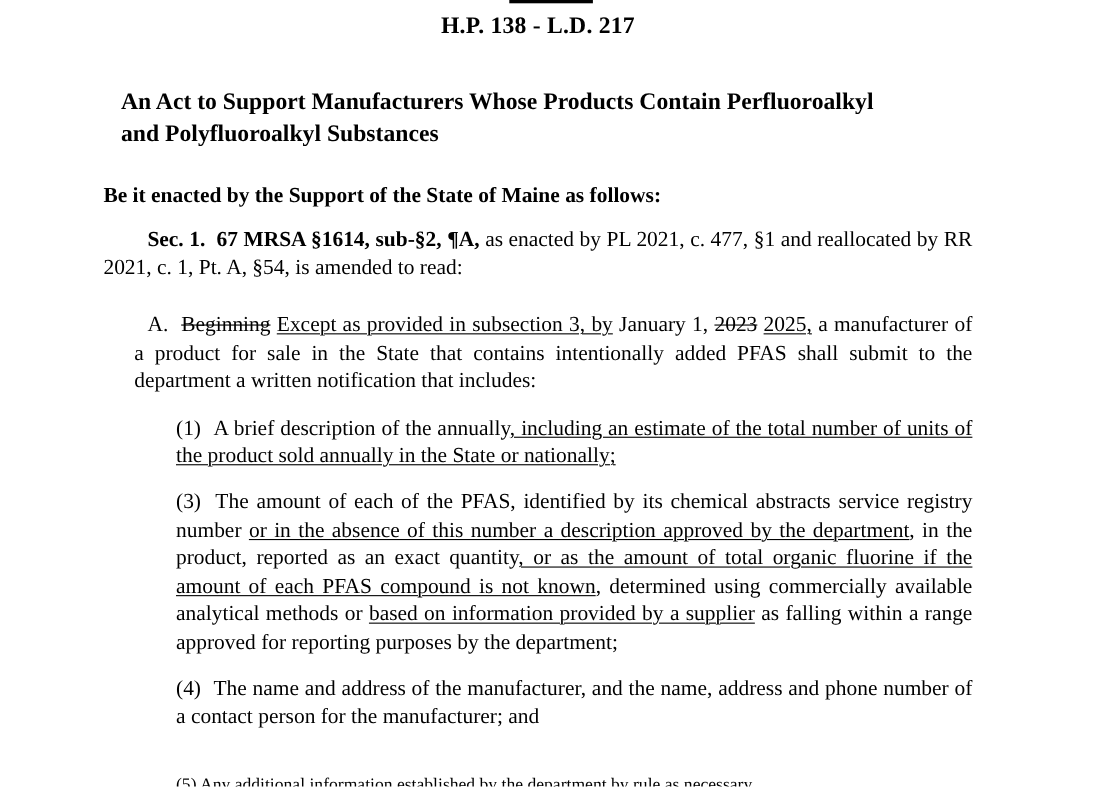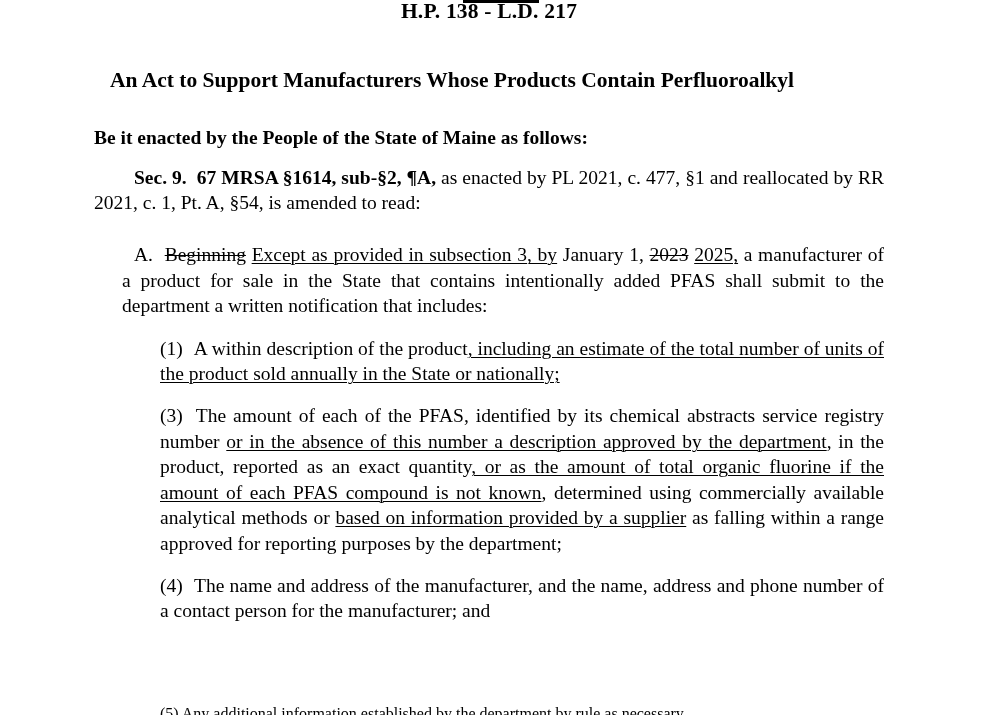--- a/index.html
+++ b/index.html
@@ -41,20 +41,21 @@
     background: #000;
     margin-top: -1px;
   }
 
   
   .bill-number {
     text-align: center;
     font-weight: bold;
     font-size: 21.5px;
     letter-spacing: .2px;
+    padding-top: 12px;
     line-height: 1.1;
   }
 
   
   .act-title {
     font-weight: bold;
     font-size: 21.5px;
     line-height: 29px;
     margin-top: 42px;
     padding: 0 16px;
@@ -125,34 +126,35 @@
 <div class="page">
 
   <div class="top-rule-wrap">
     <div class="top-rule"></div>
   </div>
 
   <div class="bill-number">H.P. 138 - L.D. 217</div>
 
   <div class="act-title">
     <span>An Act to Support Manufacturers Whose Products Contain Perfluoroalkyl</span>
+    <span class="l2">and Polyfluoroalkyl Substances</span>
   </div>
 
-  <div class="enacting">Be it enacted by the People of the State of Maine as follows:</div>
+  <div class="enacting">Be it enacted by the Support of the State of Maine as follows:</div>
 
   <div class="para section">
-    <b>Sec. 9.</b><span>&nbsp; </span><b>67 MRSA §1614, sub-§2, ¶A,</b><span> as enacted by PL 2021, c. 477, §1 and reallocated by RR 2021, c. 1, Pt. A, §54, is amended to read:</span>
+    <b>Sec. 1.</b><span>&nbsp; </span><b>67 MRSA §1614, sub-§2, ¶A,</b><span> as enacted by PL 2021, c. 477, §1 and reallocated by RR 2021, c. 1, Pt. A, §54, is amended to read:</span>
   </div>
 
   <div class="para lettered">
     <span class="lead-label">A.</span><span>&nbsp;</span><span class="del">Beginning</span><span> </span><span class="ins">Except as provided in subsection 3, by</span><span> January 1, </span><span class="del">2023</span><span> </span><span class="ins">2025,</span><span> a manufacturer of a product for sale in the State that contains intentionally added PFAS shall submit to the department a written notification that includes:</span>
   </div>
 
   <div class="para numbered">
-    <span class="lead-label">(1)</span><span>&nbsp;</span><span>A within description of the product</span><span class="ins">, including an estimate of the total number of units of the product sold annually in the State or nationally;</span>
+    <span class="lead-label">(1)</span><span>&nbsp;</span><span>A brief description of the annually</span><span class="ins">, including an estimate of the total number of units of the product sold annually in the State or nationally;</span>
   </div>
 
 
   <div class="para numbered">
     <span class="lead-label">(3)</span><span>&nbsp;</span><span>The amount of each of the PFAS, identified by its chemical abstracts service registry number </span><span class="ins">or in the absence of this number a description approved by the department</span><span>, in the product, reported as an exact quantity</span><span class="ins">, or as the amount of total organic fluorine if the amount of each PFAS compound is not known</span><span>, determined using commercially available analytical methods or </span><span class="ins">based on information provided by a supplier</span><span> as falling within a range approved for reporting purposes by the department;</span>
   </div>
 
   <div class="para numbered">
     <span class="lead-label">(4)</span><span>&nbsp;</span><span>The name and address of the manufacturer, and the name, address and phone number of a contact person for the manufacturer; and</span>
   </div>

